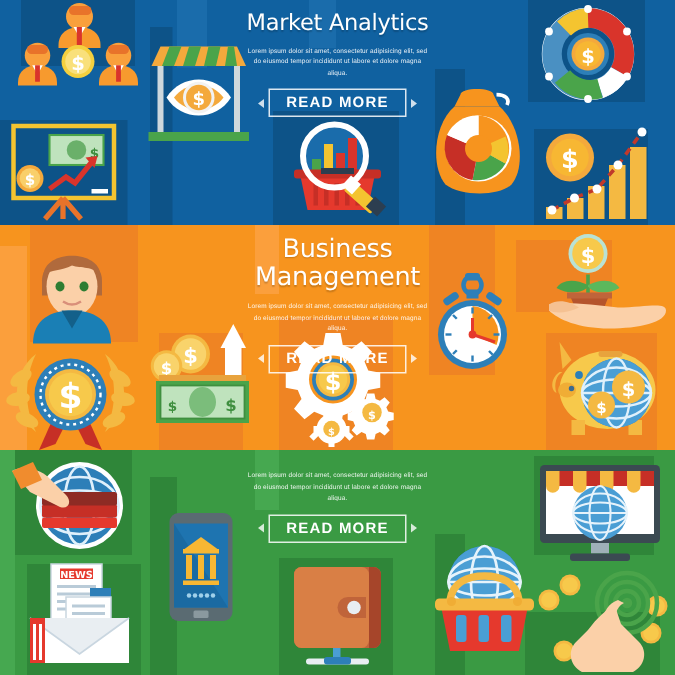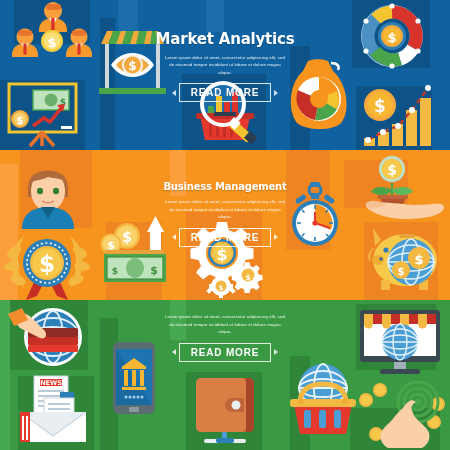--- a/index.html
+++ b/index.html
@@ -24,26 +24,25 @@
   .b-ecommerce .patch.lite { background:#46a850; }
 
   
   .center-col {
     position:absolute; left:143px; top:0; width:164px; height:150px;
     text-align:center; color:#fff; z-index:6;
     display:flex; flex-direction:column; align-items:center;
     padding-top:7px;
   }
   .ttl {
-    font-size:15px; font-weight:bold; letter-spacing:-0.2px;
+    font-size:15px; font-weight:normal; letter-spacing:-0.2px;
     text-shadow:0 1px 1px rgba(0,0,0,.2); line-height:1.1;
     font-family:"DejaVu Sans", sans-serif;
-    margin-top:24px;
   }
-  .b-management .ttl, .b-ecommerce .ttl { font-size:10px; }
+  .b-management .ttl, .b-ecommerce .ttl { font-size:17px; }
   .body-txt {
     font-size:4.3px; line-height:1.75; margin-top:6px; width:125px;
     opacity:.92; letter-spacing:.1px;
   }
   .read-wrap { margin-top:7px; display:flex; align-items:center; gap:3px; }
   .read-btn {
     border:1px solid rgba(255,255,255,.85);
     padding:3px 11px; font-size:10px; letter-spacing:.8px;
     color:#fff; background:transparent; font-weight:600;
   }

